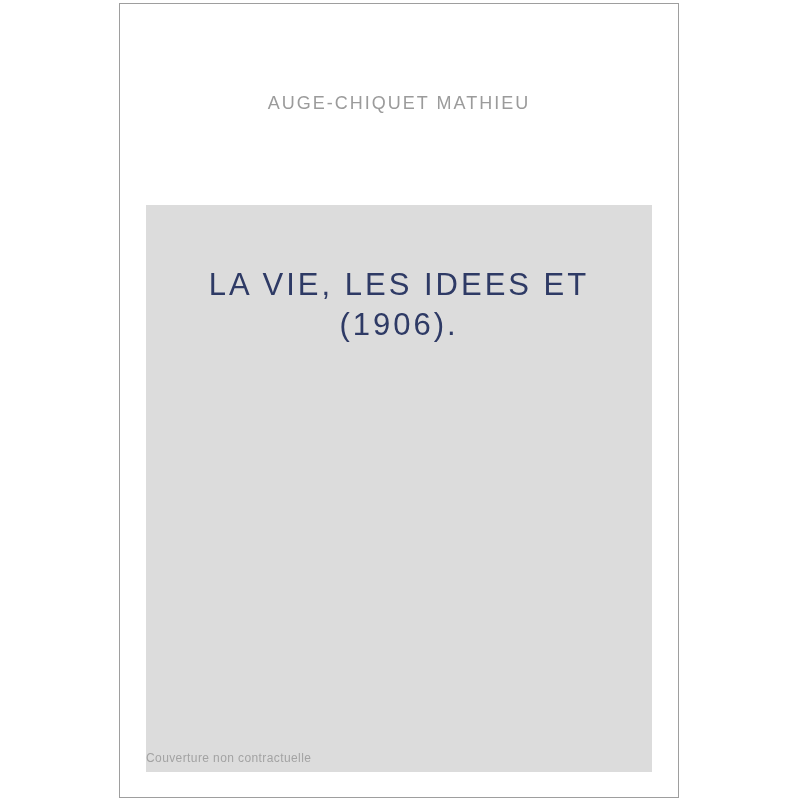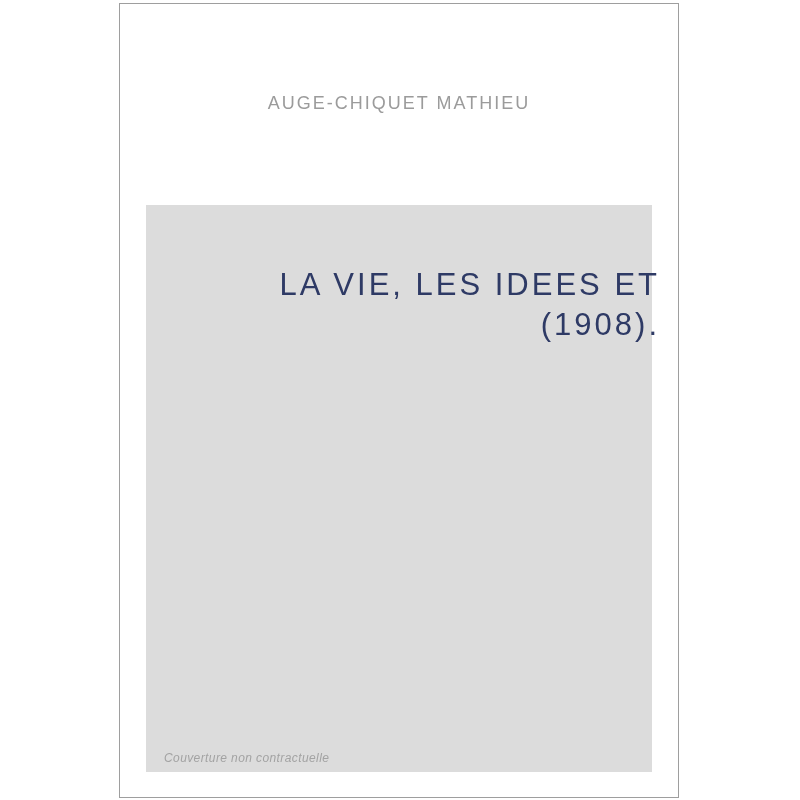--- a/index.html
+++ b/index.html
@@ -53,60 +53,59 @@
     top: 201px;
     width: 506px;
     height: 567px;
     background: var(--panel, #dcdcdc);
   }
 
   
   .book-title {
     position: absolute;
     top: 60px;
-    left: 8px;
+    left: 0;
     width: 100%;
-    text-align: right;
+    text-align: center;
     font-size: 31px;
     line-height: 40px;
     font-weight: 300;
     letter-spacing: 3px;
     color: var(--title-text, #2e3a65);
   }
   .book-title .title-line {
     white-space: nowrap;
   }
 
   
   .cover-note {
     position: absolute;
-    left: 18px;
+    left: 0;
     bottom: 7px;
     font-size: 12px;
     line-height: 14px;
     font-weight: 300;
     letter-spacing: 0.4px;
     color: var(--note-text, #a3a3a3);
     white-space: nowrap;
-    font-style: italic;
   }
 </style>
 </head>
 <body>
 
 <div class="canvas">
   <div class="cover-page">
 
     <div class="author">AUGE-CHIQUET MATHIEU</div>
 
     <div class="title-panel">
 
       <div class="book-title">
         <div class="title-line">LA VIE, LES IDEES ET</div>
-        <div class="title-line">(1908).</div>
+        <div class="title-line">(1906).</div>
       </div>
 
       <div class="cover-note">Couverture non contractuelle</div>
 
     </div>
 
   </div>
 </div>
 
 </body></html>

